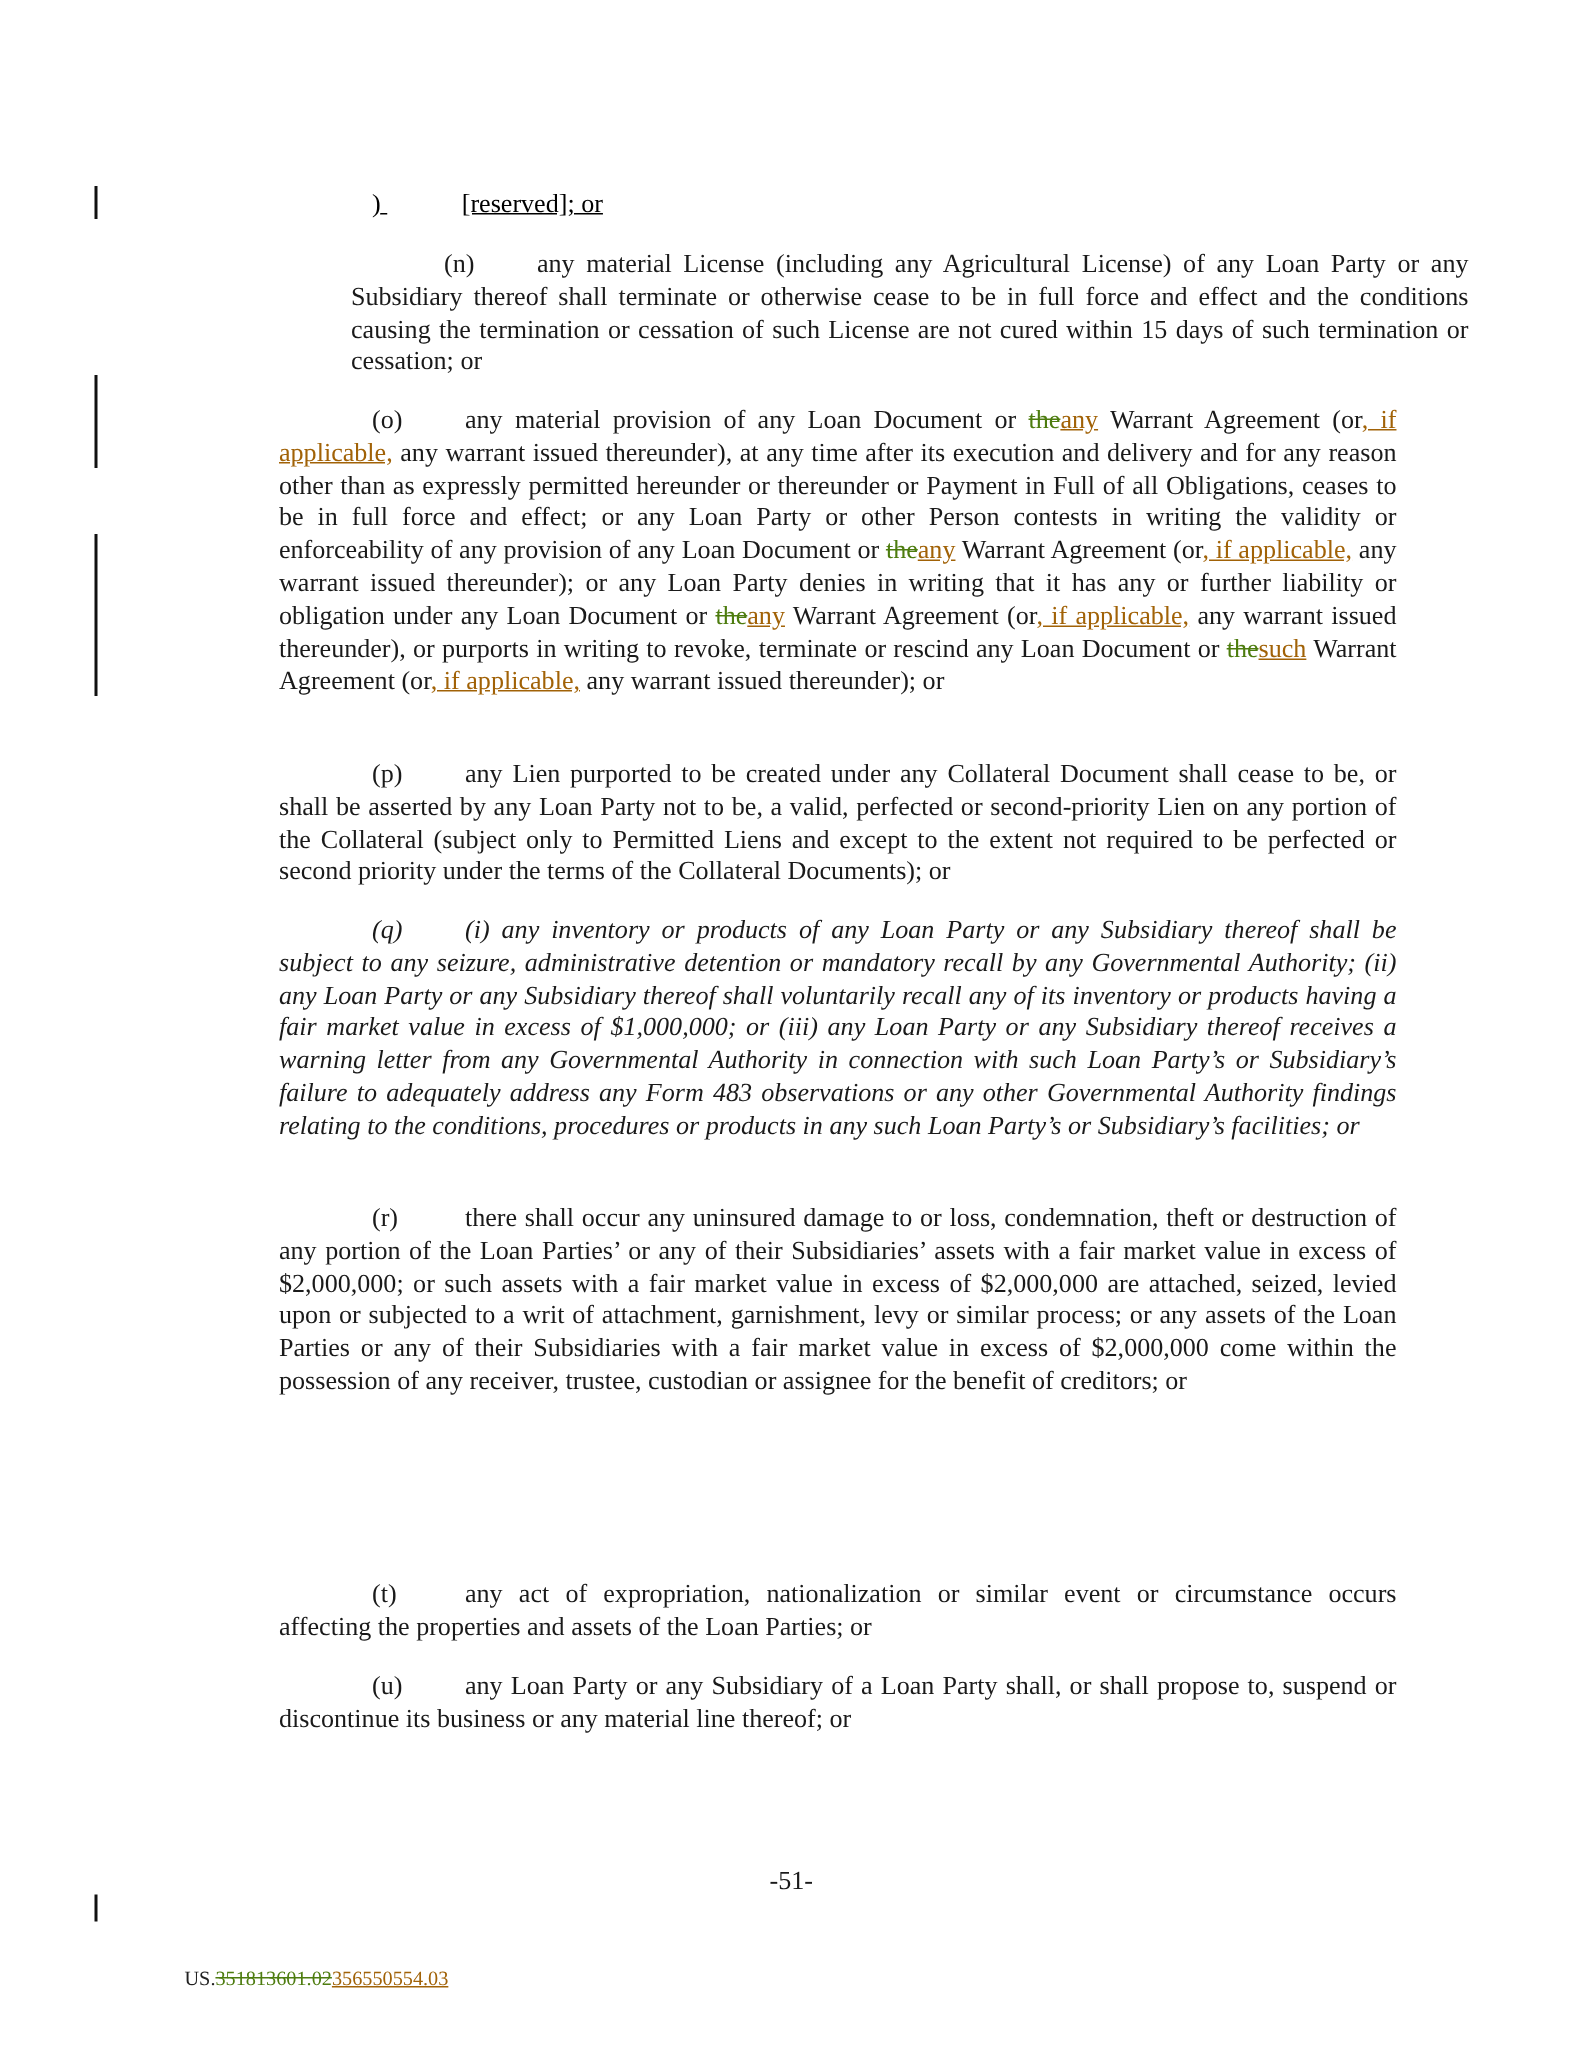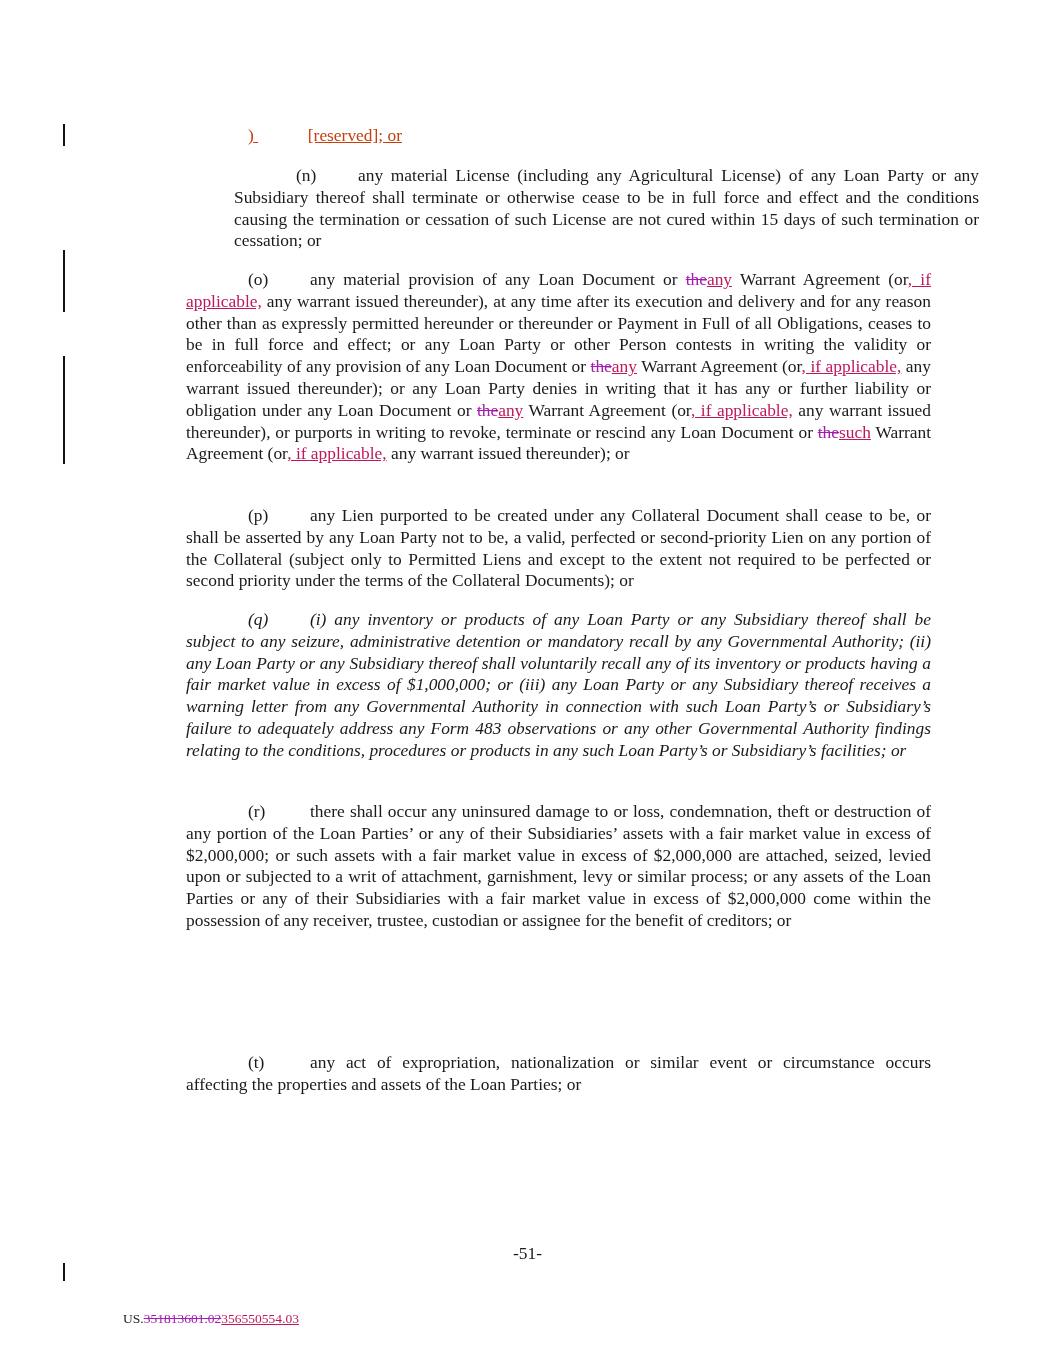--- a/index.html
+++ b/index.html
@@ -3,24 +3,24 @@
 <meta charset="utf-8">
 <style>
   html, body { margin: 0; padding: 0; background: #ffffff; }
   body { width: 1055px; height: 1365px; position: relative; overflow: hidden;
          font-family: "Liberation Serif", serif; color: #1a1a1a; }
   .page { position: absolute; left: 0; top: 0; width: 1055px; height: 1365px; }
   .bar { position: absolute; left: 63px; width: 2px; background: #111; }
   .para { position: absolute; left: 186px; width: 745px; font-size: 17.4px;
           line-height: 21.8px; text-align: justify; text-align-last: left; }
   .para .lbl { display: inline-block; width: 62px; margin-left: 62px; }
-  .ins { color: #be185d; text-decoration: underline; }
-  .del { color: #a21caf; text-decoration: line-through; }
+  .ins { color: #a16207; text-decoration: underline; }
+  .del { color: #4d7c0f; text-decoration: line-through; }
   .reserved { position: absolute; left: 248px; top: 124px; font-size: 17.4px;
-              line-height: 22px; color: #c2410c; text-decoration: underline; }
+              line-height: 22px; color: #000000; text-decoration: underline; }
   .reserved .gap { display: inline-block; width: 54px; text-decoration: underline; }
   .pagenum { position: absolute; left: 0; width: 1055px; top: 1243px; text-align: center;
              font-size: 17.4px; }
   .docid { position: absolute; left: 123px; top: 1265px; font-family: Liberation Serif, serif;
            font-size: 13.5px; color: #222; margin-top: 46px; }
 </style>
 </head>
 <body>
 
 <div class="page">
@@ -52,19 +52,22 @@
 
   <div class="para" style="top:801px;">
     <span class="lbl">(r)</span><span>there shall occur any uninsured damage to or loss, condemnation, theft or destruction of any portion of the Loan Parties’ or any of their Subsidiaries’ assets with a fair market value in excess of $2,000,000; or such assets with a fair market value in excess of $2,000,000 are attached, seized, levied upon or subjected to a writ of attachment, garnishment, levy or similar process; or any assets of the Loan Parties or any of their Subsidiaries with a fair market value in excess of $2,000,000 come within the possession of any receiver, trustee, custodian or assignee for the benefit of creditors; or</span>
   </div>
 
 
   <div class="para" style="top:1052px;">
     <span class="lbl">(t)</span><span>any act of expropriation, nationalization or similar event or circumstance occurs affecting the properties and assets of the Loan Parties; or</span>
   </div>
 
+  <div class="para" style="top:1113px;">
+    <span class="lbl">(u)</span><span>any Loan Party or any Subsidiary of a Loan Party shall, or shall propose to, suspend or discontinue its business or any material line thereof; or</span>
+  </div>
 
   <div class="pagenum">-51-</div>
 
   <div class="docid">
     <span>US.</span><span class="del">351813601.02</span><span class="ins">356550554.03</span>
   </div>
 </div>
 
 </body></html>

